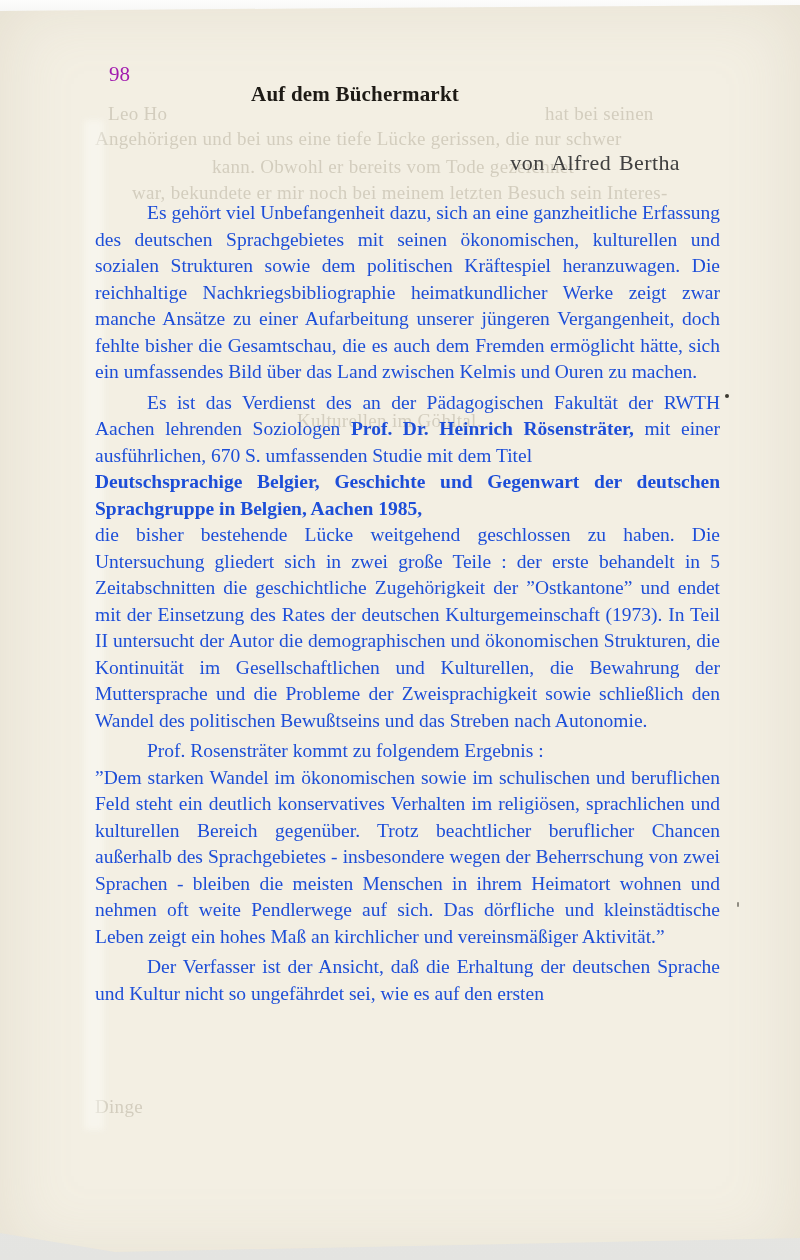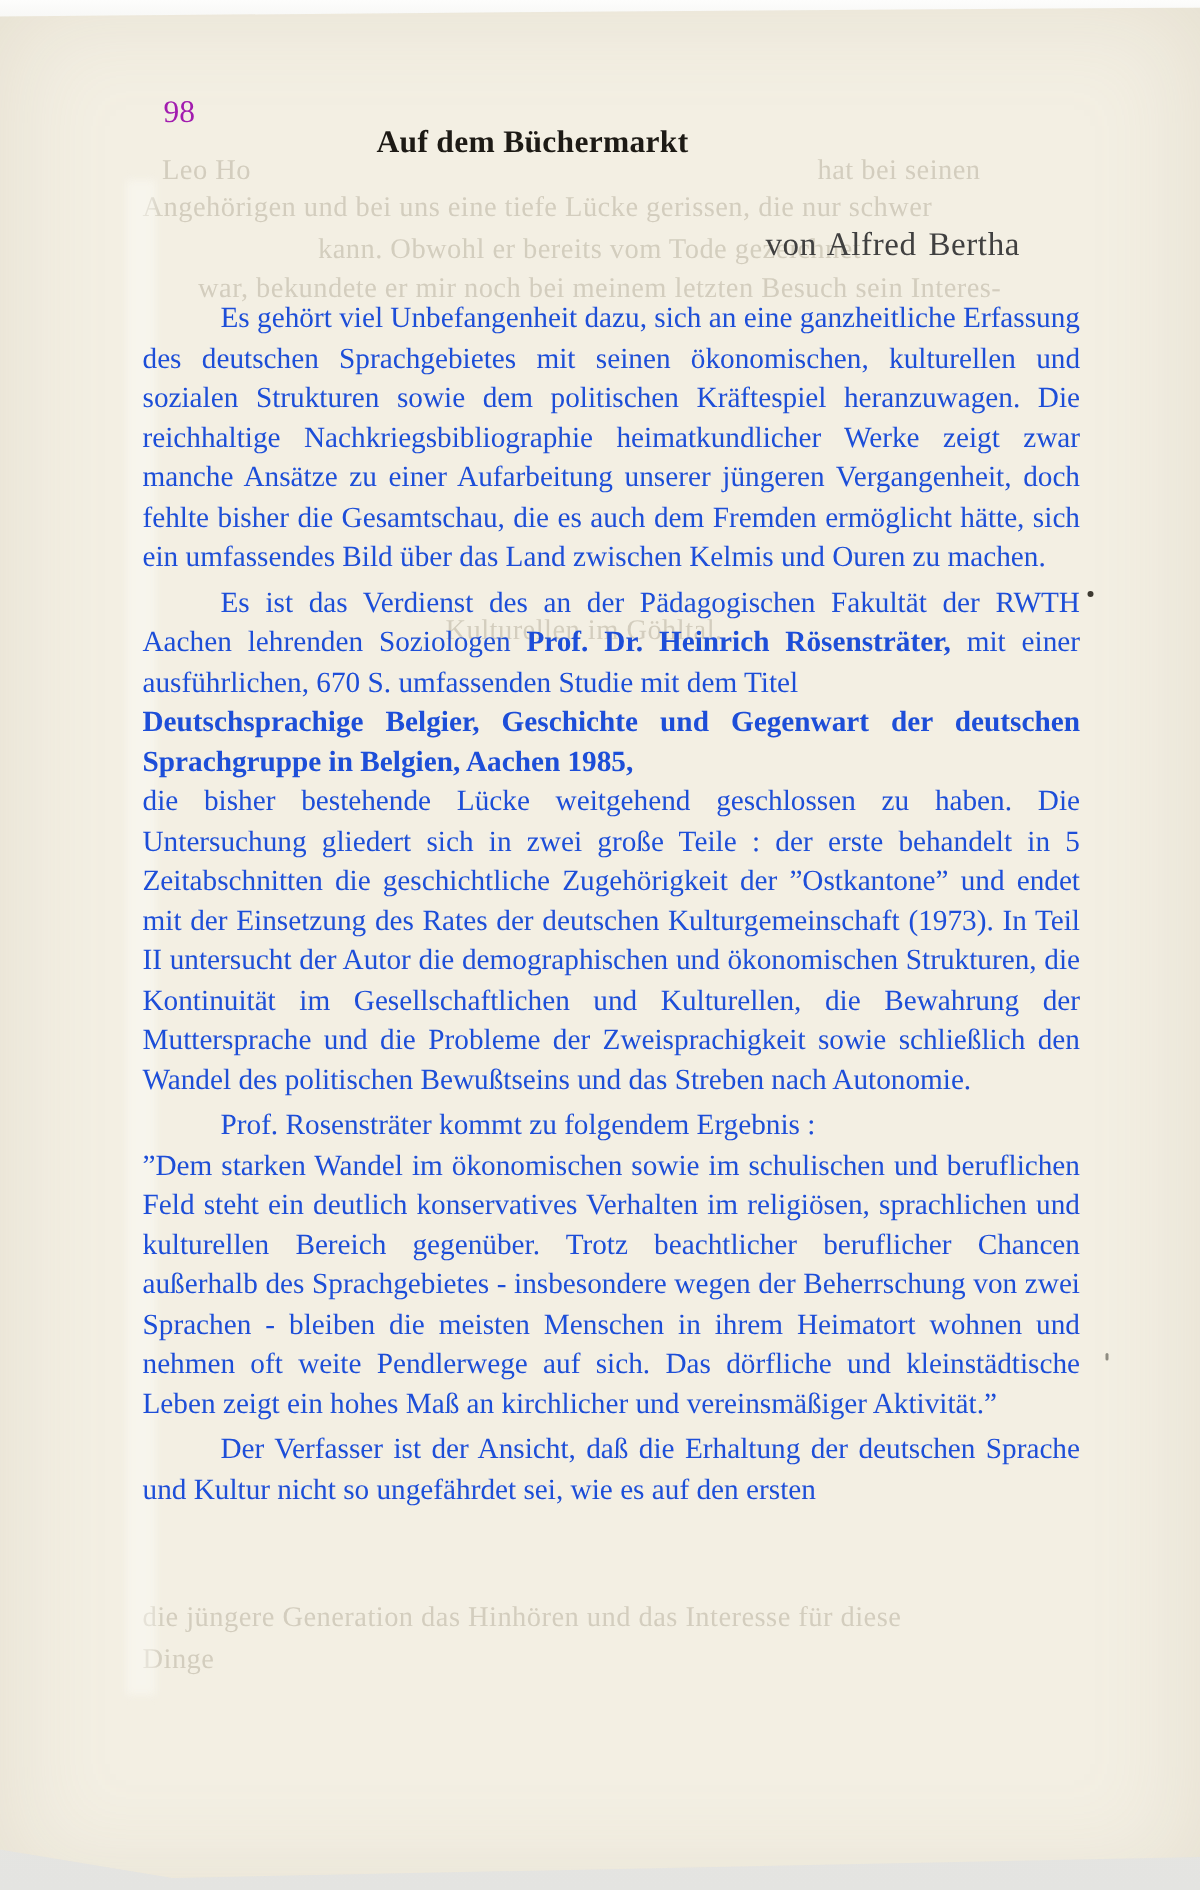--- a/index.html
+++ b/index.html
@@ -92,21 +92,20 @@
 <body>
 
 <div class="page">
   <div class="ghost-layer" id="ghost-layer">
       <span class="ghost" style="top: 103px; left: 108px;">Leo Ho</span>
       <span class="ghost" style="top: 103px; left: 545px;">hat bei seinen</span>
       <span class="ghost" style="top: 128px; left: 95px;">Angehörigen und bei uns eine tiefe Lücke gerissen, die nur schwer</span>
       <span class="ghost" style="top: 156px; left: 212px;">kann. Obwohl er bereits vom Tode gezeichnet</span>
       <span class="ghost" style="top: 182px; left: 95px; margin-left: 37px;">war, bekundete er mir noch bei meinem letzten Besuch sein Interes-</span>
       <span class="ghost" style="top: 410px; left: 297px;">Kulturellen im Göhltal.</span>
-      <span class="ghost" style="top: 1068px; left: 95px;">die jüngere Generation das Hinhören und das Interesse für diese</span>
       <span class="ghost" style="top: 1096px; left: 95px;">Dinge</span>
     </div>
   <div class="margin-strip"></div>
 
   <div class="page-num">98</div>
 
   <h1 class="title">Auf dem Büchermarkt</h1>
 
   <div class="byline">von Alfred Bertha</div>
 

